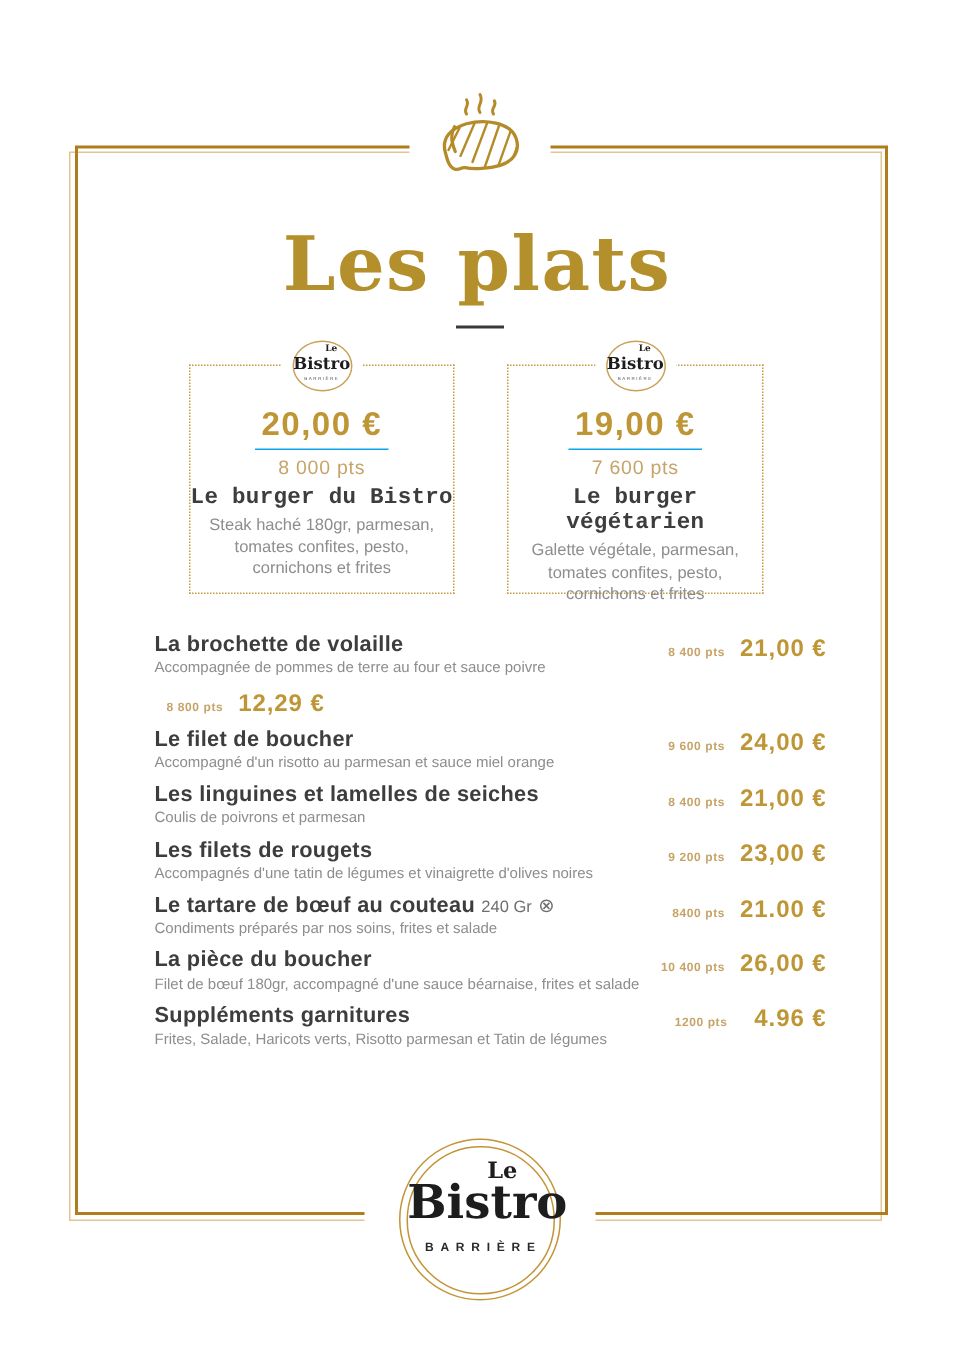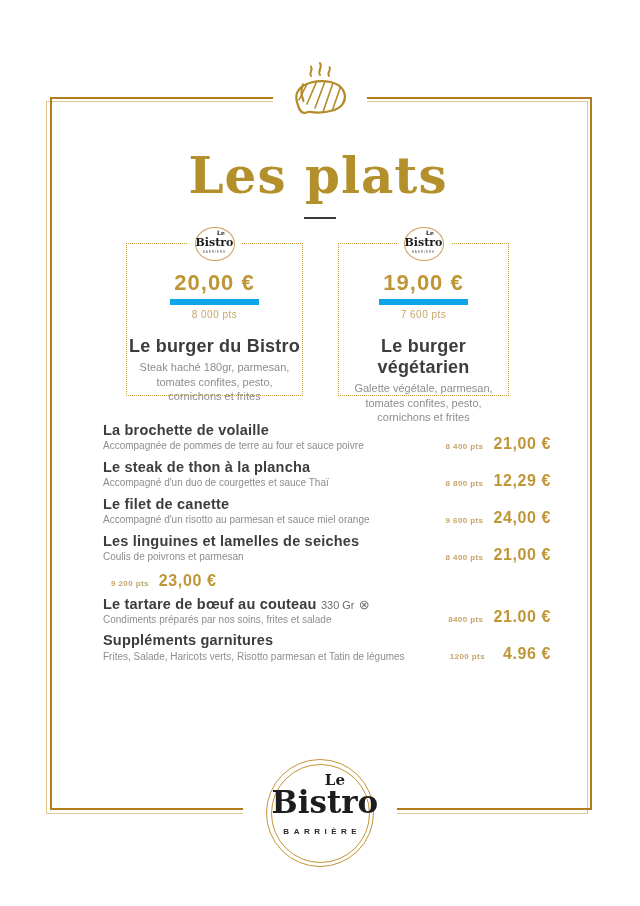--- a/index.html
+++ b/index.html
@@ -73,38 +73,38 @@
     font-family:"DejaVu Serif","Liberation Serif",serif;font-weight:700;
     font-size:11px;color:var(--logo-ink);
   }
   .badge-sub{
     position:absolute;left:0;right:0;top:22px;
     font-size:3px;letter-spacing:1px;color:#555;
   }
   .box-price{
     display:inline-block;margin-top:26px;padding:0 4px 3px 4px;
     font-size:22px;font-weight:700;letter-spacing:1px;color:var(--gold-price);
-    border-bottom:6px solid #0ea5e9;
+    border-bottom:1px solid #0ea5e9;
   }
   .box-pts{
-    margin-top:4px;font-size:10px;letter-spacing:.5px;color:var(--tan);
+    margin-top:4px;font-size:13px;letter-spacing:.5px;color:var(--tan);
   }
   .box-name{
-    margin-top:16px;font-size:18px;font-weight:700;letter-spacing:.2px;color:var(--ink);
+    margin-top:4px;font-size:15px;font-weight:700;letter-spacing:.2px;color:var(--ink);font-family:Liberation Mono, monospace;
   }
   .box-desc{
     margin:3px auto 0 auto;width:158px;
     font-size:11px;line-height:1.32;color:var(--gray);
   }
   
   .menu-list{
     position:absolute;left:103px;top:422px;width:448px;
     display:flex;flex-direction:column;gap:6px;
   }
-  .row{display:flex;align-items:flex-end;}
+  .row{display:flex;align-items:flex-start;}
   .row-main{flex:1;max-width:352px;}
   .row-name{
     font-size:14.5px;font-weight:700;letter-spacing:.2px;color:var(--ink);
     line-height:1.2;
   }
   .name-suffix{font-size:11px;font-weight:400;color:#6f6f6f;letter-spacing:0;}
   .raw-icon{font-size:13px;color:#6f6f6f;font-weight:400;}
   .row-desc{
     margin-top:1px;font-size:10px;line-height:1.25;color:var(--gray);
   }
@@ -221,74 +221,84 @@
       <div class="row-name">La brochette de volaille</div>
       <div class="row-desc">Accompagnée de pommes de terre au four et sauce poivre</div>
     </div>
     <div class="row-right">
       <span class="row-pts">8 400 pts</span>
       <span class="row-price">21,00 €</span>
     </div>
   </div>
 
   <div class="row">
-    <div class="row-main">
-      <div class="row-name">Le steak de thon à la plancha</div>
-      <div class="row-desc">Accompagné d'un duo de courgettes et sauce Thaï</div>
-    </div>
     <div class="row-right">
       <span class="row-pts">8 800 pts</span>
       <span class="row-price">12,29 €</span>
     </div>
   </div>
 
   <div class="row">
     <div class="row-main">
-      <div class="row-name">Le filet de canette</div>
+      <div class="row-name">Le filet de boucher</div>
       <div class="row-desc">Accompagné d'un risotto au parmesan et sauce miel orange</div>
     </div>
     <div class="row-right">
       <span class="row-pts">9 600 pts</span>
       <span class="row-price">24,00 €</span>
     </div>
   </div>
 
   <div class="row">
     <div class="row-main">
       <div class="row-name">Les linguines et lamelles de seiches</div>
       <div class="row-desc">Coulis de poivrons et parmesan</div>
     </div>
     <div class="row-right">
       <span class="row-pts">8 400 pts</span>
       <span class="row-price">21,00 €</span>
     </div>
   </div>
 
   <div class="row">
+    <div class="row-main">
+      <div class="row-name">Les filets de rougets</div>
+      <div class="row-desc">Accompagnés d'une tatin de légumes et vinaigrette d'olives noires</div>
+    </div>
     <div class="row-right">
       <span class="row-pts">9 200 pts</span>
       <span class="row-price">23,00 €</span>
     </div>
   </div>
 
   <div class="row">
     <div class="row-main">
       <div class="row-name">
         <span>Le tartare de bœuf au couteau</span>
-        <span class="name-suffix">330 Gr</span>
+        <span class="name-suffix">240 Gr</span>
         <span class="raw-icon">⊗</span>
       </div>
       <div class="row-desc">Condiments préparés par nos soins, frites et salade</div>
     </div>
     <div class="row-right">
       <span class="row-pts">8400 pts</span>
       <span class="row-price">21.00 €</span>
     </div>
   </div>
 
+  <div class="row">
+    <div class="row-main">
+      <div class="row-name">La pièce du boucher</div>
+      <div class="row-desc">Filet de bœuf 180gr, accompagné d'une sauce béarnaise, frites et salade</div>
+    </div>
+    <div class="row-right">
+      <span class="row-pts">10 400 pts</span>
+      <span class="row-price">26,00 €</span>
+    </div>
+  </div>
 
   <div class="row">
     <div class="row-main">
       <div class="row-name">Suppléments garnitures</div>
       <div class="row-desc">Frites, Salade, Haricots verts, Risotto parmesan et Tatin de légumes</div>
     </div>
     <div class="row-right">
       <span class="row-pts">1200 pts</span>
       <span class="row-price">4.96 €</span>
     </div>

